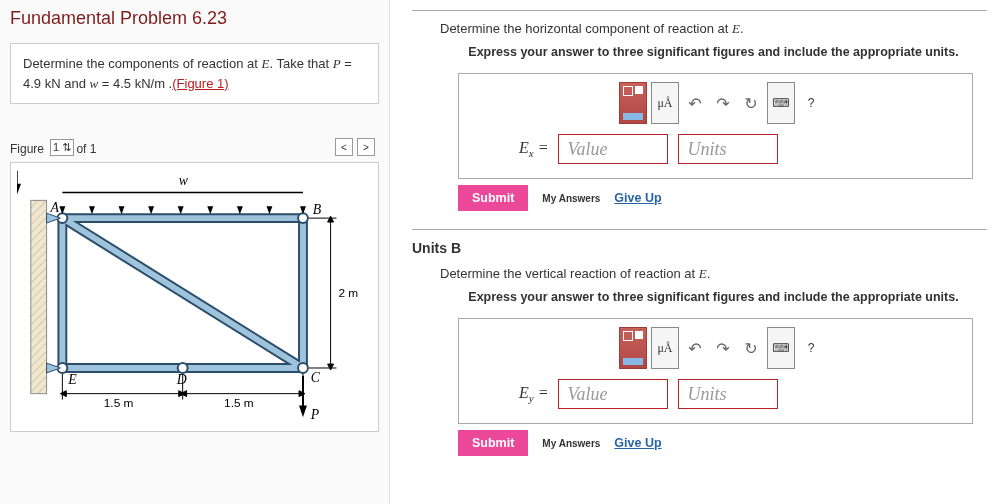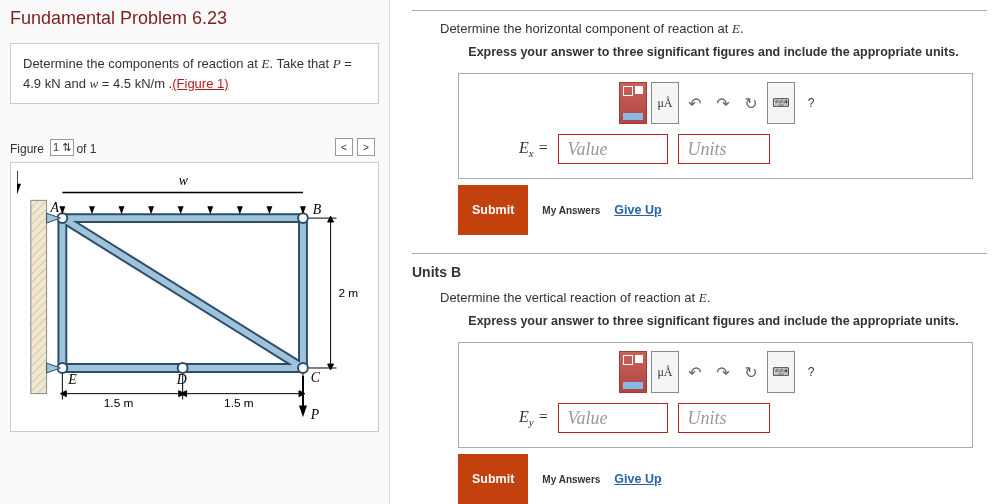--- a/index.html
+++ b/index.html
@@ -27,23 +27,23 @@
 .tb-icon { width:28px; height:42px; border:1px solid #888; display:flex; align-items:center; justify-content:center; font-size:12px; color:#333; background:#f5f5f5;}
 .tb-icon.templates { background: linear-gradient(#c8605c,#b14742); border-color:#a03b36; position:relative; }
 .tb-icon.templates::before { content:""; position:absolute; top:3px; left:3px; width:8px; height:8px; border:1px solid #fff; }
 .tb-icon.templates::after { content:""; position:absolute; top:3px; right:3px; width:8px; height:8px; background:#fff; }
 .tb-icon.templates .bar { position:absolute; bottom:3px; left:3px; right:3px; height:7px; background:#87b8e6; }
 .tb-icon.noborder { border:none; background:transparent; width:24px;}
 .input-row { display:flex; align-items:center; gap:10px; padding: 0px 0 14px 60px; }
 .var-label { font-family: "Times New Roman", serif; font-style: italic; font-size: 16px; }
 .var-label .sub { font-size:11px; font-style:italic; vertical-align:sub;}
 .value-input { width:110px; height:30px; border:1px solid #ba2126; color:#999; font-style:italic; font-family:"Times New Roman",serif; font-size:18px; padding:12px 8px; display:flex; align-items:center; }
-.units-input { width:92px; height:30px; border:1px solid #ba2126; color:#999; font-style:italic; font-family:"Times New Roman",serif; font-size:18px; padding:0 8px; display:flex; align-items:center;}
+.units-input { width:100px; height:30px; border:1px solid #ba2126; color:#999; font-style:italic; font-family:"Times New Roman",serif; font-size:18px; padding:0 8px; display:flex; align-items:center;}
 .submit-row { display:flex; align-items:center; gap:14px; margin-left:46px; margin-bottom:18px; }
-.submit-btn { background:#c2410c; color:#fff; border:none; padding:18px 14px; font-size:12.5px; font-weight:bold; }
+.submit-btn { background:#ec4899; color:#fff; border:none; padding:6px 14px; font-size:12.5px; font-weight:bold; }
 .link-txt { font-size:10px; color:#333; font-weight:bold; }
 .link-a { color:#2863a8; text-decoration:underline; font-size:12.5px; font-weight:bold;}
 .mu-a { font-family:"Times New Roman",serif; }
 .undo-svg, .redo-svg, .reset-svg { font-size:16px; color:#666;}
 </style>
 </head>
 <body>
 
 <div class="left-panel">
   <div class="title">Fundamental Problem 6.23</div>

